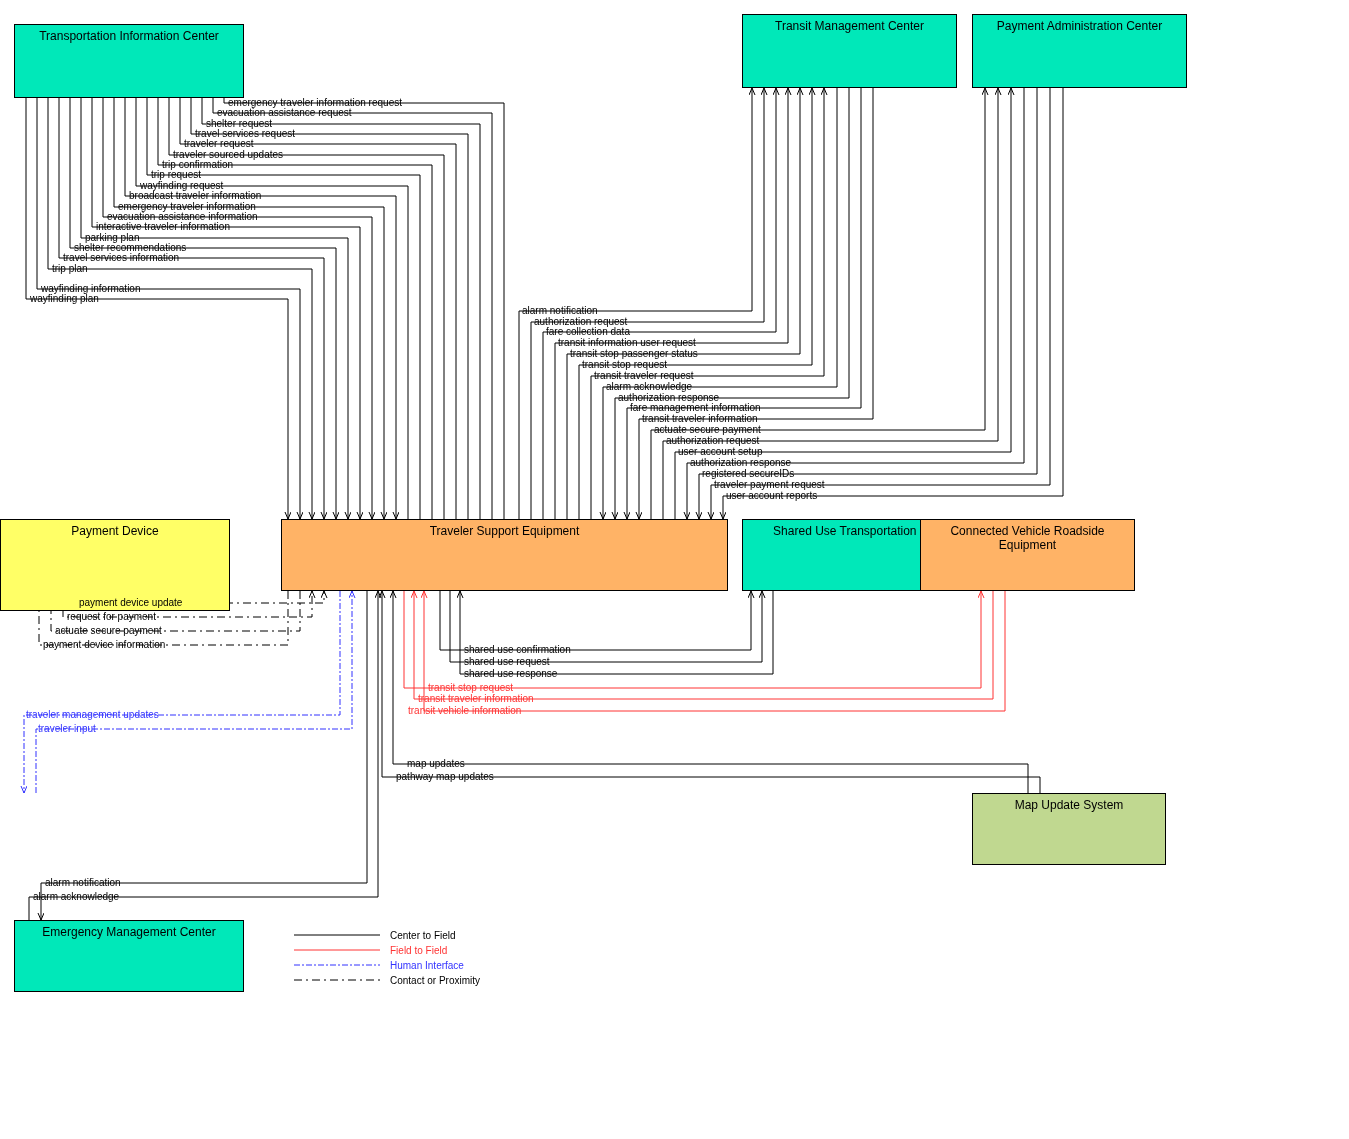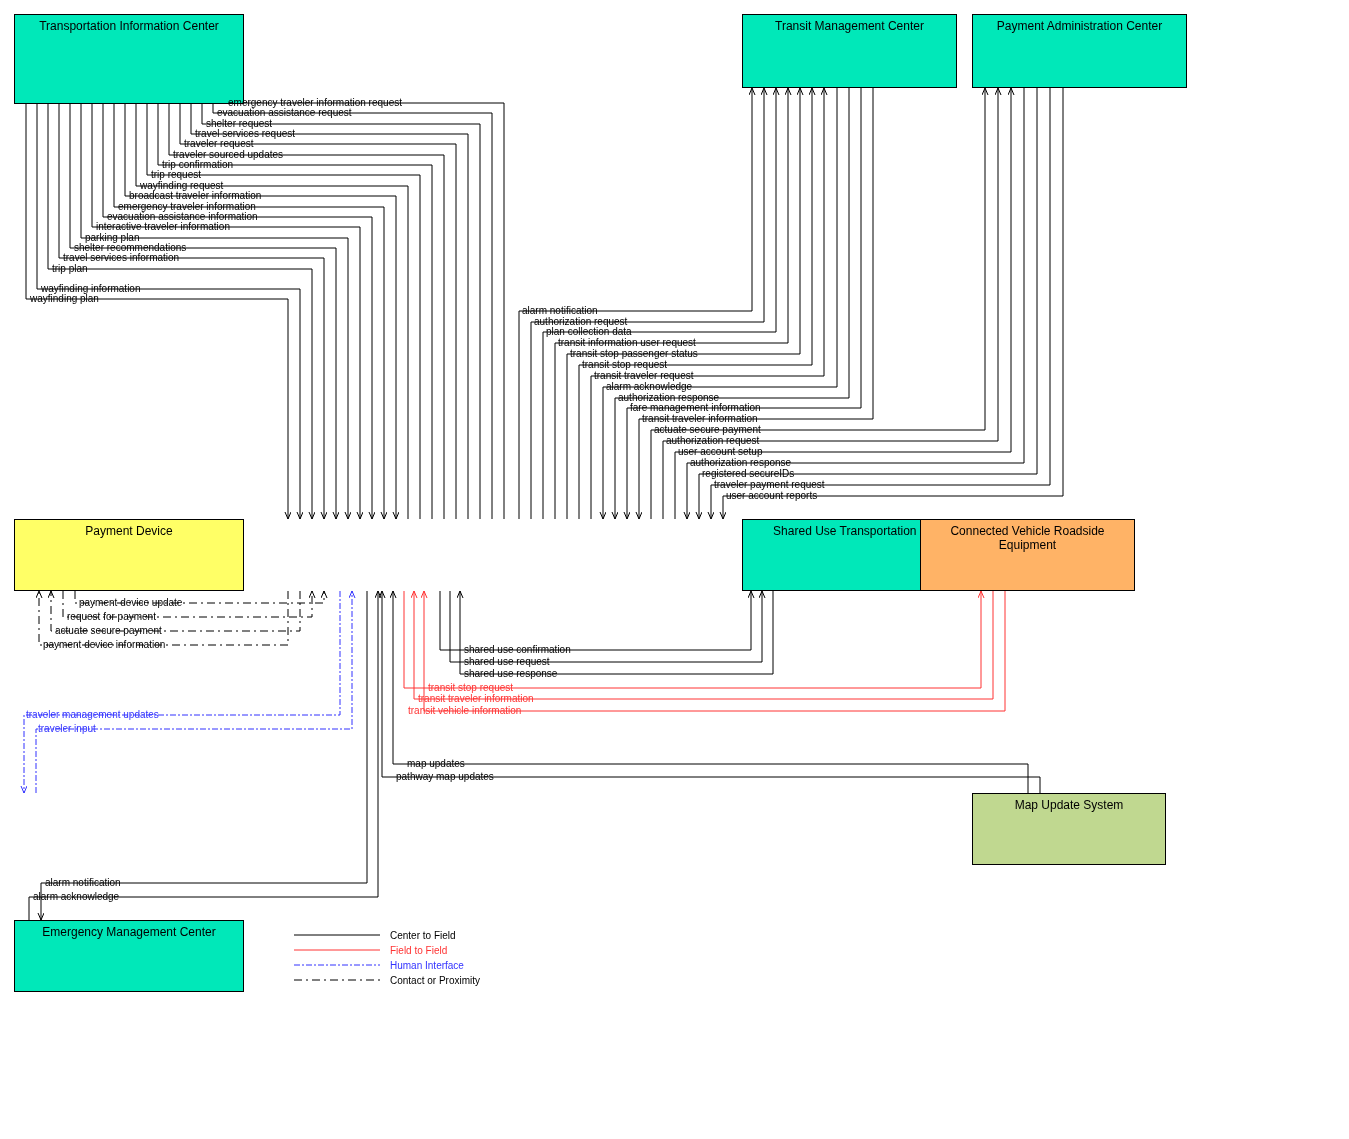--- a/index.html
+++ b/index.html
@@ -122,25 +122,26 @@
 
 <path class="line-ctf" marker-end="url(#ab)" d="M367,591 L367,883 L41,883 L41,920"></path>
 <path class="line-ctf" marker-end="url(#ab)" d="M29,920 L29,897 L378,897 L378,591"></path>
 
 <line class="line-ctf" x1="294" y1="935" x2="380" y2="935"></line>
 <line class="line-ftf" x1="294" y1="950" x2="380" y2="950"></line>
 <line class="line-hmi" x1="294" y1="965" x2="380" y2="965"></line>
 <line class="line-cp" x1="294" y1="980" x2="380" y2="980"></line>
 </svg>
 
-<div class="box cyan" style="left:14px; top:14px; width:230px; height:90px">Transportation Information Center</div>
+<div class="box cyan" style="left:14px; top:24px; width:230px; height:74px">Transportation Information Center</div>
 <div class="box cyan" style="left:742px; top:14px; width:215px; height:74px">Transit Management Center</div>
 <div class="box cyan" style="left:972px; top:14px; width:215px; height:74px">Payment Administration Center</div>
 
-<div class="box yellow" style="left:14px; top:519px; width:230px; height:72px">Payment Device</div>
+<div class="box yellow" style="left:0; top:519px; width:230px; height:92px">Payment Device</div>
+<div class="box orange" style="left:281px; top:519px; width:447px; height:72px">Traveler Support Equipment</div>
 <div class="box cyan" style="left:742px; top:519px; width:245px; height:72px">Shared Use Transportation Center</div>
 <div class="box orange" style="left:920px; top:519px; width:215px; height:72px">Connected Vehicle Roadside Equipment</div>
 
 <div class="box olive" style="left:972px; top:793px; width:194px; height:72px">Map Update System</div>
 <div class="box cyan" style="left:14px; top:920px; width:230px; height:72px">Emergency Management Center</div>
 
 <div class="label" style="left:228px; top:97px">emergency traveler information request</div>
 <div class="label" style="left:217px; top:107px">evacuation assistance request</div>
 <div class="label" style="left:206px; top:118px">shelter request</div>
 <div class="label" style="left:195px; top:128px">travel services request</div>
@@ -155,21 +156,21 @@
 <div class="label" style="left:96px;  top:221px">interactive traveler information</div>
 <div class="label" style="left:85px;  top:232px">parking plan</div>
 <div class="label" style="left:74px;  top:242px">shelter recommendations</div>
 <div class="label" style="left:63px;  top:252px">travel services information</div>
 <div class="label" style="left:52px;  top:263px">trip plan</div>
 <div class="label" style="left:41px;  top:283px">wayfinding information</div>
 <div class="label" style="left:30px;  top:293px">wayfinding plan</div>
 
 <div class="label" style="left:522px; top:305px">alarm notification</div>
 <div class="label" style="left:534px; top:316px">authorization request</div>
-<div class="label" style="left:546px; top:326px">plan collection data</div>
+<div class="label" style="left:546px; top:326px">fare collection data</div>
 <div class="label" style="left:558px; top:337px">transit information user request</div>
 <div class="label" style="left:570px; top:348px">transit stop passenger status</div>
 <div class="label" style="left:582px; top:359px">transit stop request</div>
 <div class="label" style="left:594px; top:370px">transit traveler request</div>
 <div class="label" style="left:606px; top:381px">alarm acknowledge</div>
 <div class="label" style="left:618px; top:392px">authorization response</div>
 <div class="label" style="left:630px; top:402px">fare management information</div>
 <div class="label" style="left:642px; top:413px">transit traveler information</div>
 
 <div class="label" style="left:654px; top:424px">actuate secure payment</div>

